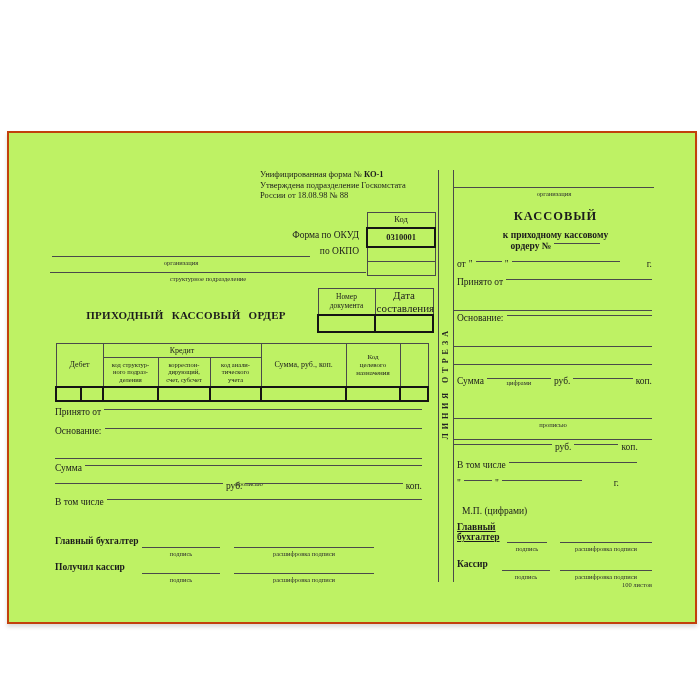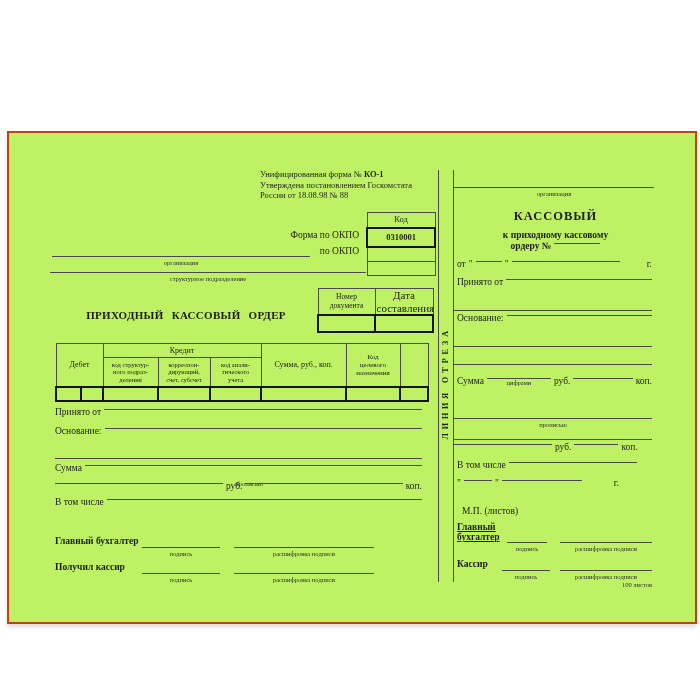--- a/index.html
+++ b/index.html
@@ -44,41 +44,41 @@
   .title-main{font-size:11px;font-weight:bold;word-spacing:5px;letter-spacing:.3px;}
   .title-receipt{font-size:12.5px;font-weight:bold;letter-spacing:1px;}
 </style>
 </head>
 <body>
 
 <div class="paper">
 
   <div class="abs meta" style="left:251px;top:36px;width:186px;">
     <div><span>Унифицированная форма № </span><span class="b">КО-1</span></div>
-    <div>Утверждена постановлением Госкомстата</div>
+    <div>Утверждена подразделение Госкомстата</div>
     <div>России от 18.08.98 № 88</div>
   </div>
 
   <table class="abs codetbl" style="left:357px;top:79px;width:70px;">
     <tbody>
         <tr>
           <td style="height:14px;">Код</td>
         </tr>
     <tr>
           <td style="height:17px;" class="bcell">0310001</td>
         </tr>
     <tr>
           <td style="height:13px;"></td>
         </tr>
     <tr>
           <td style="height:13px;"></td>
         </tr>
   </tbody>
     </table>
-  <div class="abs lbl right" style="left:180px;top:98px;width:170px;">Форма по ОКПО</div>
+  <div class="abs lbl right" style="left:180px;top:98px;width:170px;">Форма по ОКУД</div>
   <div class="abs lbl right" style="left:180px;top:114px;width:170px;">по ОКПО</div>
 
   <div class="abs line" style="left:43px;top:123px;width:258px;"></div>
   <div class="abs small center" style="left:43px;top:127px;width:258px;">организация</div>
   <div class="abs line" style="left:41px;top:139px;width:316px;"></div>
   <div class="abs small center" style="left:41px;top:143px;width:316px;">структурное подразделение</div>
 
   <div class="abs title-main center" style="left:46px;top:176px;width:262px;">ПРИХОДНЫЙ КАССОВЫЙ ОРДЕР</div>
 
   <table class="abs" style="left:308px;top:155px;width:115px;">
@@ -249,21 +249,21 @@
 
     <div class="row" style="left:5px;top:346px;width:195px;height:14px;">
       <span class="lbl">"</span>
       <span class="line" style="width:28px;"></span>
       <span class="lbl">"</span>
       <span class="line" style="width:80px;"></span>
       <span style="width:26px;"></span>
       <span class="lbl">г.</span>
     </div>
 
-    <div class="abs lbl" style="left:10px;top:374px;">М.П. (листов)</div>
+    <div class="abs lbl" style="left:10px;top:374px;">М.П. (цифрами)</div>
 
     <div class="abs lbl b pre" style="left:5px;top:389px;line-height:10px;text-decoration:underline;">Главный
 бухгалтер</div>
     <div class="abs line" style="left:55px;top:409px;width:40px;"></div>
     <div class="abs small center" style="left:45px;top:413px;width:60px;">подпись</div>
     <div class="abs line" style="left:108px;top:409px;width:92px;"></div>
     <div class="abs small center" style="left:108px;top:413px;width:92px;">расшифровка подписи</div>
 
     <div class="abs lbl b" style="left:5px;top:427px;">Кассир</div>
     <div class="abs line" style="left:50px;top:437px;width:48px;"></div>

